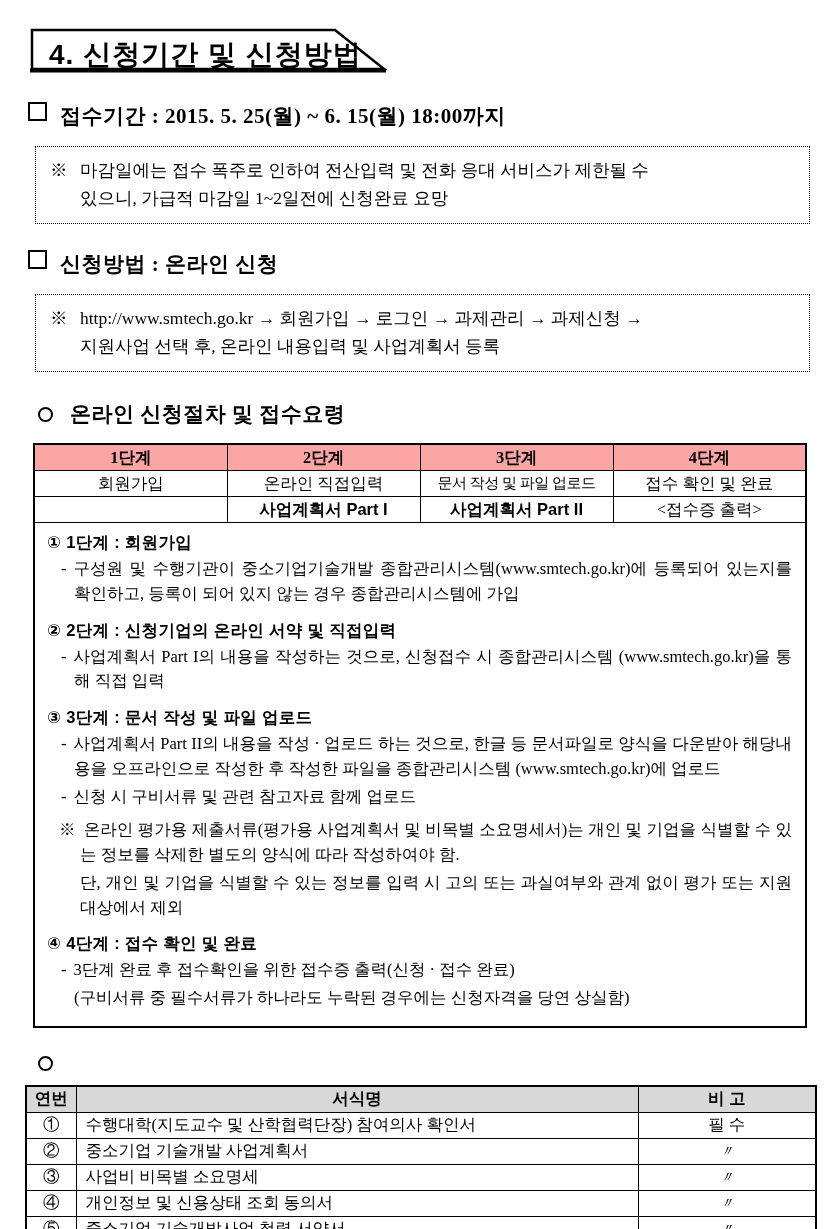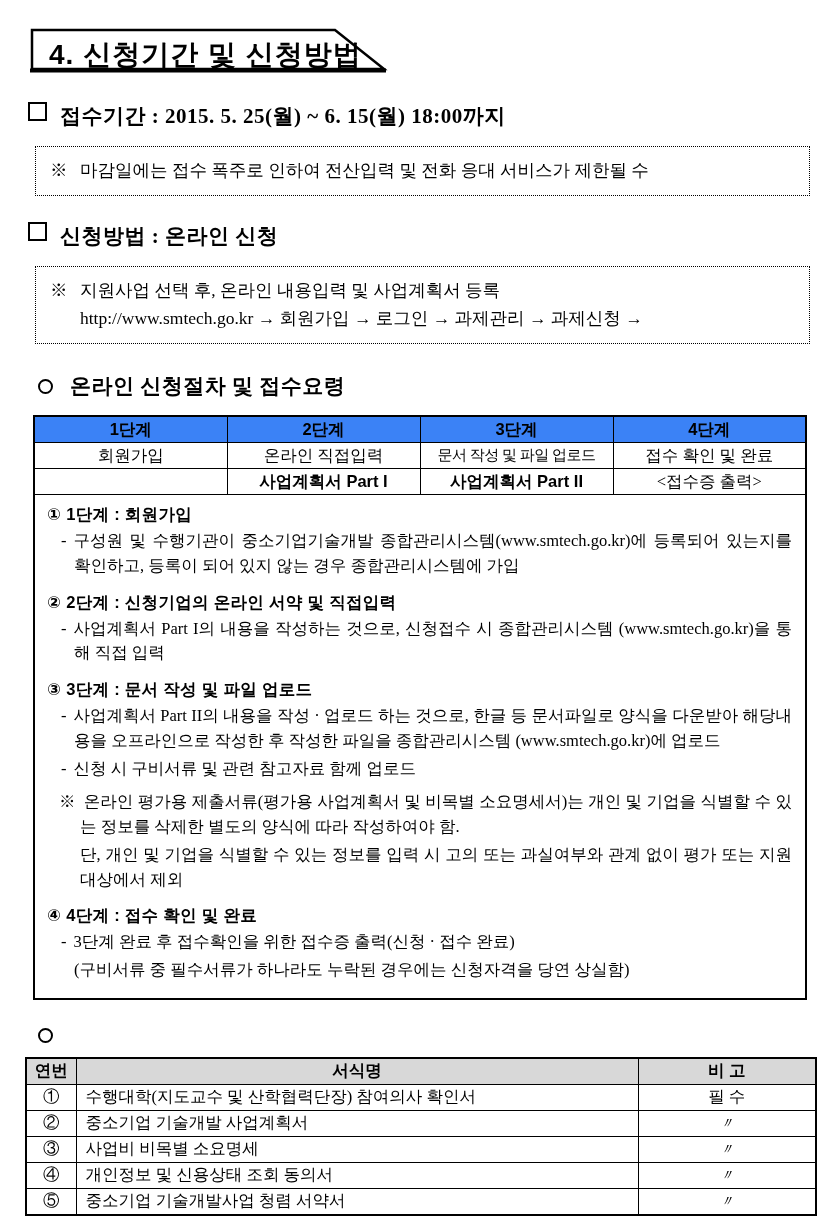--- a/index.html
+++ b/index.html
@@ -36,22 +36,22 @@
   .circle { width:11px; height:11px; border:2px solid #000; border-radius:50%;
             margin-right:17px; flex:none; }
   
   table.proc {
     border-collapse:collapse; table-layout:fixed;
     width:774px; margin:15px 0 0 33px;
     border:2px solid #000;
   }
   table.proc td { border:1px solid #000; text-align:center;
                   font-size:16.5px; height:23px; padding:1px 3px; }
-  table.proc tr.hdr td { background:#3b82f6; font-weight:bold;
-                  font-family:Liberation Sans, sans-serif; }
+  table.proc tr.hdr td { background:#fca5a5; font-weight:bold;
+                  font-family:Liberation Serif, serif; }
   table.proc td.b { font-weight:bold;
                   font-family:"Liberation Sans","DejaVu Sans",sans-serif; }
   table.proc td.squeeze { font-size:15px; letter-spacing:-0.5px; }
   td.detail { text-align:left !important; height:auto !important;
               padding:9px 10px 12px 10px !important; min-height:390px; }
   
   .step { margin:0 0 13px 0; }
   .step:last-child { margin-bottom:2px; }
   .step-title {
     font-family:"Liberation Sans","DejaVu Sans",sans-serif;
@@ -91,35 +91,36 @@
 <div class="h-row">
   <span class="square"></span>
   <span>접수기간 : 2015. 5. 25(월)  ~  6. 15(월) 18:00까지</span>
 </div>
 
 <div class="note-box">
   <div class="note">
     <span class="mark">※</span>
     <div class="lines">
       <div>마감일에는 접수 폭주로 인하여 전산입력 및 전화 응대 서비스가 제한될 수</div>
+      <div>있으니, 가급적 마감일 1~2일전에 신청완료 요망</div>
     </div>
   </div>
 </div>
 
 <div class="h-row">
   <span class="square"></span>
   <span>신청방법 : 온라인 신청</span>
 </div>
 
 <div class="note-box">
   <div class="note">
     <span class="mark">※</span>
     <div class="lines">
+      <div>http://www.smtech.go.kr → 회원가입 → 로그인 → 과제관리 → 과제신청 →</div>
       <div>지원사업 선택 후, 온라인 내용입력 및 사업계획서 등록</div>
-      <div>http://www.smtech.go.kr → 회원가입 → 로그인 → 과제관리 → 과제신청 →</div>
     </div>
   </div>
 </div>
 
 <div class="sec-head">
   <span class="circle"></span>
   <span>온라인 신청절차 및 접수요령</span>
 </div>
 
 <table class="proc">

